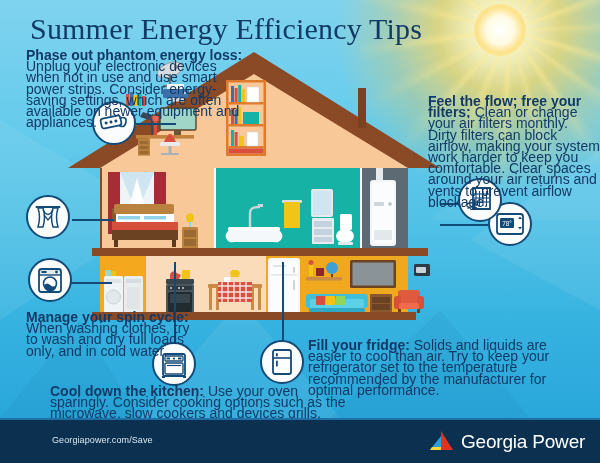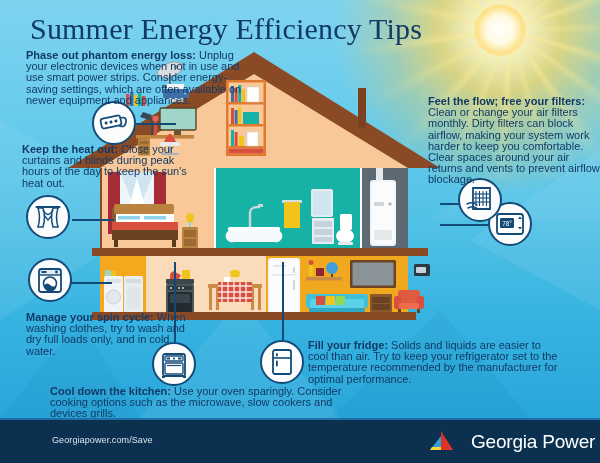--- a/index.html
+++ b/index.html
@@ -66,21 +66,21 @@
       clip-path:polygon(170px 0,170px 140px,0 140px);}
 
   
   .title{
     position:absolute;left:30px;top:12px;
     font-family:"Liberation Serif", serif;
     font-size:30px;color:#123a66;letter-spacing:.2px;white-space:nowrap;
   }
 
   
-  .tip{position:absolute;color:#123a66;font-size:11px;line-height:11.2px;}
+  .tip{position:absolute;color:#123a66;font-size:14px;line-height:11.2px;}
   .tip b{font-weight:bold;}
 
   
   .bubble{
     position:absolute;width:44px;height:44px;border-radius:50%;
     background:#fbfcfd;border:2.2px solid #134a78;
     box-sizing:border-box;display:flex;align-items:center;justify-content:center;
   }
   .bubble svg{display:block;}
   .leader{position:absolute;background:#134a78;}
@@ -111,21 +111,21 @@
   .eaveR{position:absolute;left:318px;top:196px;width:42px;height:8px;background:#8a4a26;
          clip-path:polygon(0 0,42px 0,42px 8px,0 8px);}
   .chimney{position:absolute;left:290px;top:36px;width:8px;height:40px;background:#7b4120;}
 
   .obj{position:absolute;}
 
   
   .footer{position:absolute;left:0;top:418px;width:600px;height:45px;background:#0b3050;}
   .footer .rule{position:absolute;left:0;top:0;width:600px;height:2px;background:#1f6fa8;}
   .footurl{position:absolute;left:52px;top:17px;color:#dbe7f0;font-size:9px;letter-spacing:.1px;}
-  .logo{position:absolute;left:428px;top:12px;height:24px;display:flex;align-items:center;gap:15px;}
+  .logo{position:absolute;left:428px;top:12px;height:24px;display:flex;align-items:center;gap:5px;}
   .logotext{color:#fff;font-size:19px;letter-spacing:-.2px;font-family:"Liberation Sans",sans-serif;}
 </style>
 </head>
 <body>
 
 <div id="poster">
 
   <div class="sky"></div>
   <div class="sunrays"></div>
   <div class="sundisc"></div>
@@ -478,23 +478,20 @@
       </g>
       <path d="M2 19 q6 -3 10 1" stroke="#134a78" stroke-width="1.6" fill="none" stroke-linecap="round"></path>
       <path d="M3 23 q6 -3 10 1" stroke="#134a78" stroke-width="1.6" fill="none" stroke-linecap="round"></path>
     </svg>
   </div>
 
   <div class="tip" style="left:26px;top:50px;width:218px">
     <b>Phase out phantom energy loss:</b><span> Unplug your electronic devices when not in use and use smart power strips. Consider energy-saving settings, which are often available on newer equipment and appliances.</span>
   </div>
 
-  <div class="tip" style="left:22px;top:144px;width:166px">
-    <b>Keep the heat out:</b><span> Close your curtains and blinds during peak hours of the day to keep the sun's heat out.</span>
-  </div>
 
   <div class="tip" style="left:26px;top:312px;width:166px">
     <b>Manage your spin cycle:</b><span> When washing clothes, try to wash and dry full loads only, and in cold water.</span>
   </div>
 
   <div class="tip" style="left:50px;top:386px;width:302px">
     <b>Cool down the kitchen:</b><span> Use your oven sparingly. Consider cooking options such as the microwave, slow cookers and devices grills.</span>
   </div>
 
   <div class="tip" style="left:308px;top:340px;width:256px">

